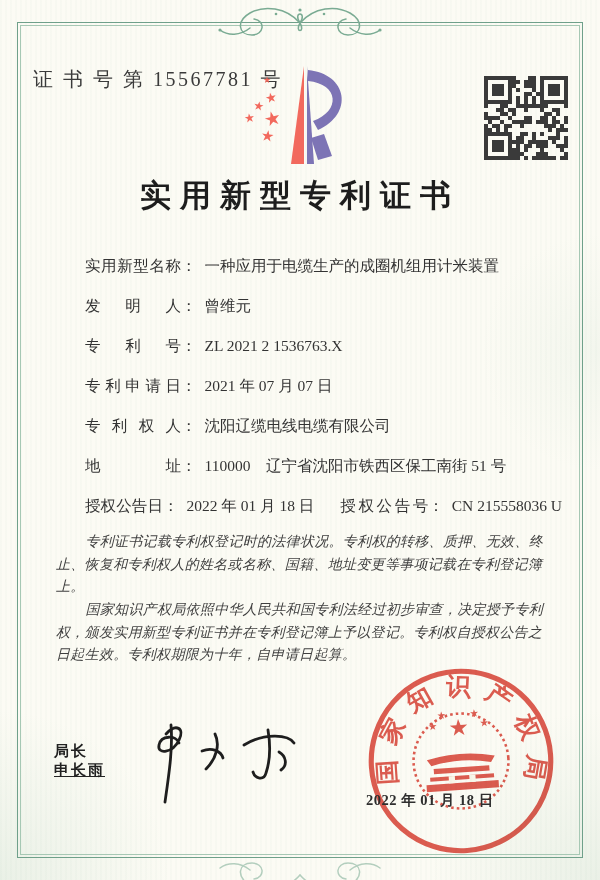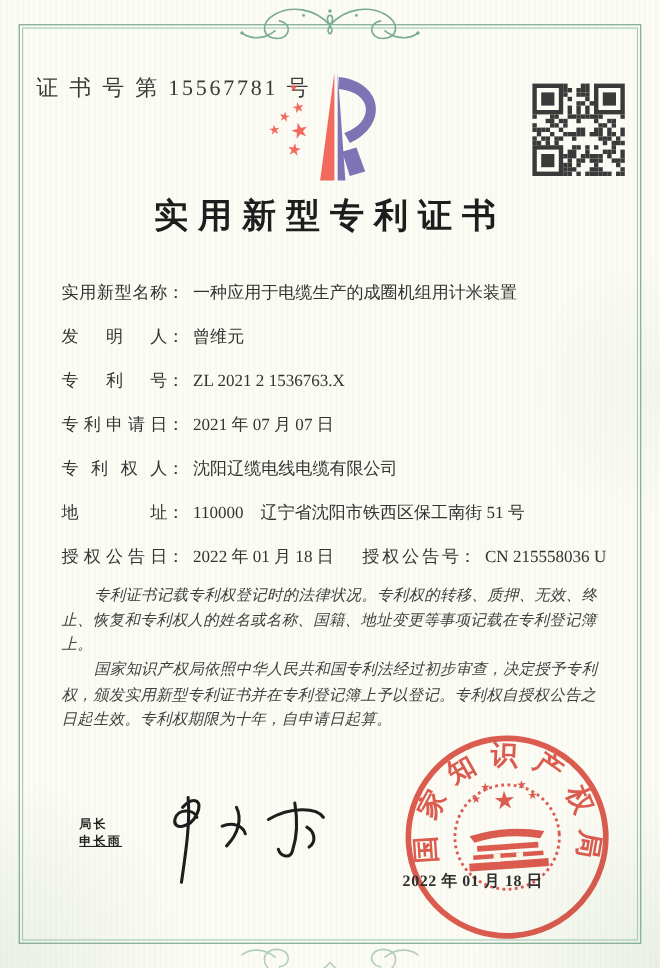--- a/index.html
+++ b/index.html
@@ -12,30 +12,30 @@
       repeating-linear-gradient(90deg, rgba(160,200,178,0.05) 0 2px, rgba(255,255,255,0) 2px 5px),
       #fcfbf4;}
   .frame-outer{position:absolute;top:22px;left:17px;right:17px;bottom:22px;border:1.5px solid #6fa08a;}
   .frame-inner{position:absolute;top:25px;left:20px;right:20px;bottom:25px;border:1px solid #a6c8b4;}
   .cert-no{position:absolute;left:33px;top:66px;font-size:20px;letter-spacing:2.5px;color:#3a3a3a;}
   .logo{position:absolute;left:240px;top:62px;}
   .qr{position:absolute;left:482px;top:74px;}
   .title{position:absolute;left:0;right:0;top:175px;text-align:center;font-size:31px;font-weight:bold;
     letter-spacing:9px;color:#1d1d1d;}
   .fields{position:absolute;left:56px;right:38px;top:256px;font-size:15.5px;color:#333;}
-  .frow{display:flex;align-items:baseline;height:27px;margin-bottom:13px;white-space:nowrap;}
+  .frow{display:flex;align-items:baseline;height:27px;margin-bottom:13px;white-space:nowrap;margin-left:29px;}
   .flabel{display:inline-block;width:96px;text-align:justify;text-align-last:justify;color:#333;}
   .colon{margin-right:8px;}
   .fvalue{color:#333;}
   .grant-pair2{margin-left:26px;display:flex;align-items:baseline;}
   .grant-pair2 .flabel{width:88px;}
   .paras{position:absolute;left:56px;right:44px;top:531px;font-size:14px;line-height:1.62;color:#3f3f3f;
     font-style:italic;}
   .paras p{margin:0;text-indent:2.1em;letter-spacing:0.3px;}
-  .issuer{position:absolute;left:72px;top:742px;font-size:11px;color:#222;font-style:normal;}
+  .issuer{position:absolute;left:54px;top:742px;font-size:15px;color:#222;font-style:normal;}
   .issuer .t{font-weight:bold;letter-spacing:2px;}
   .issuer .n{font-weight:bold;letter-spacing:2px;text-decoration:underline;}
   .signature{position:absolute;left:118px;top:718px;}
   .seal{position:absolute;left:363px;top:663px;mix-blend-mode:multiply;transform:rotate(-4deg);opacity:.92;}
   .seal-date{position:absolute;left:366px;top:791px;font-size:14.5px;font-weight:bold;color:#2e2e2e;
     letter-spacing:0.5px;z-index:0;}
   .footer{position:absolute;left:0;right:0;top:835px;text-align:center;font-size:12.5px;
     letter-spacing:1.5px;color:#3a3a3a;}
   .flourish-top{position:absolute;left:50%;top:2px;transform:translateX(-50%);}
   .flourish-bottom{position:absolute;left:50%;bottom:-16px;transform:translateX(-50%) scaleY(-1);opacity:.55;}

